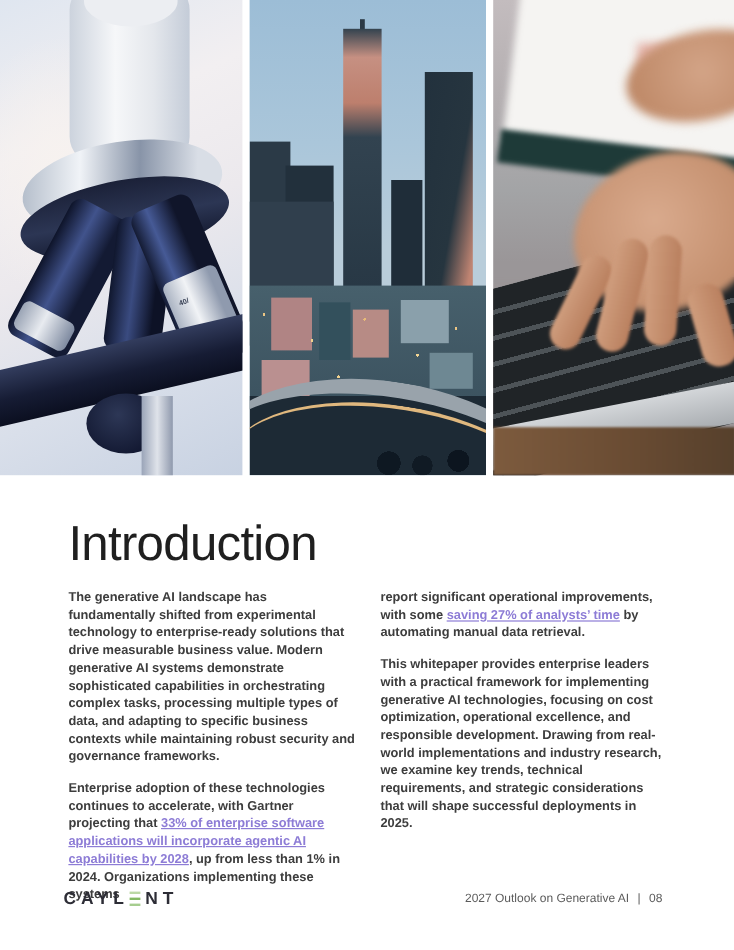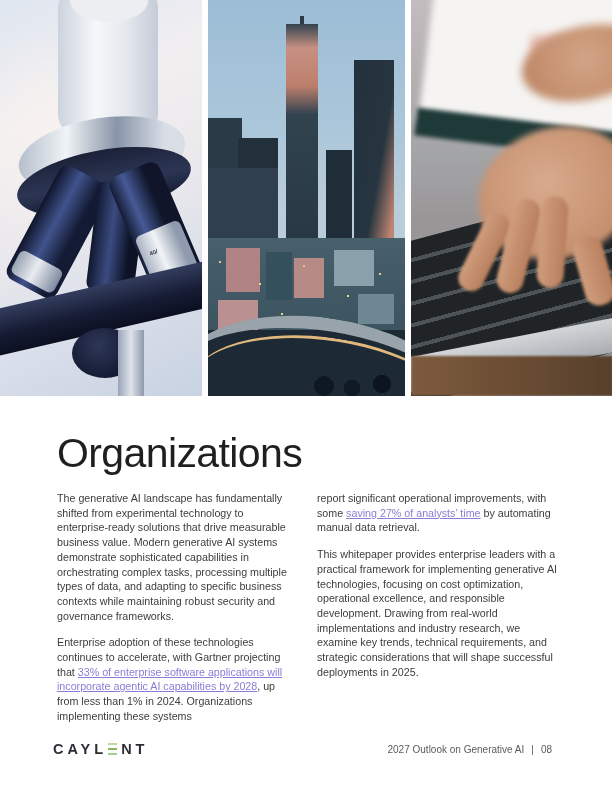--- a/index.html
+++ b/index.html
@@ -98,21 +98,21 @@
   .ph3 .finger{border-radius:14px;background:linear-gradient(90deg,#cf9d7d,#b97f5e);filter:blur(1.5px);}
   .ph3 .f1{left:60px;top:210px;width:26px;height:84px;transform:rotate(26deg);}
   .ph3 .f2{left:94px;top:198px;width:27px;height:96px;transform:rotate(14deg);}
   .ph3 .f3{left:128px;top:196px;width:27px;height:92px;transform:rotate(4deg);}
   .ph3 .thumb{left:168px;top:236px;width:30px;height:70px;transform:rotate(-16deg);}
   
   .content{position:absolute;left:57px;top:433px;width:499px;}
   .title{font-size:41px;font-weight:400;letter-spacing:-0.6px;color:var(--heading-text,#1f1f1f);
     margin:0;line-height:1.0;}
   .cols{display:flex;gap:20px;margin-top:17px;}
-  .col{width:240px;flex:none;}
+  .col{width:240px;flex:none;font-weight:bold;}
   .col p{margin:0 0 12px 0;font-size:10.7px;line-height:1.375;color:var(--body-text,#3d3d3d);}
   a.doclink{color:var(--link,#8d7cd6);text-decoration:underline;cursor:pointer;}
   
   .footer{position:absolute;left:53px;top:741px;width:499px;display:flex;
     justify-content:space-between;align-items:center;}
   .logo{display:flex;align-items:center;}
   .logo .word{font-size:14.5px;font-weight:700;letter-spacing:4px;color:#2d2d36;}
   .ebars{display:inline-flex;flex-direction:column;gap:2.4px;margin:0 4.5px 0 0.5px;}
   .ebars i{display:block;width:9px;height:2.6px;}
   .ebars i:nth-child(1){background:var(--logo-green-top,#bcd9a6);}
@@ -181,21 +181,21 @@
       <div class="hand2"></div>
       <div class="handback"></div>
       <div class="finger f1"></div>
       <div class="finger f2"></div>
       <div class="finger f3"></div>
       <div class="finger thumb"></div>
     </div>
   </div>
 
   <div class="content">
-    <h1 class="title">Organizations</h1>
+    <h1 class="title">Introduction</h1>
     <div class="cols">
       <div class="col">
         <p>The generative AI landscape has fundamentally shifted from experimental technology to enterprise-ready solutions that drive measurable business value. Modern generative AI systems demonstrate sophisticated capabilities in orchestrating complex tasks, processing multiple types of data, and adapting to specific business contexts while maintaining robust security and governance frameworks.</p>
         <p><span>Enterprise adoption of these technologies continues to accelerate, with Gartner projecting that </span><a class="doclink">33% of enterprise software applications will incorporate agentic AI capabilities by 2028</a><span>, up from less than 1% in 2024. Organizations implementing these systems</span></p>
       </div>
       <div class="col">
         <p><span>report significant operational improvements, with some </span><a class="doclink">saving 27% of analysts’ time</a><span> by automating manual data retrieval.</span></p>
         <p>This whitepaper provides enterprise leaders with a practical framework for implementing generative AI technologies, focusing on cost optimization, operational excellence, and responsible development. Drawing from real-world implementations and industry research, we examine key trends, technical requirements, and strategic considerations that will shape successful deployments in 2025.</p>
       </div>
     </div>

